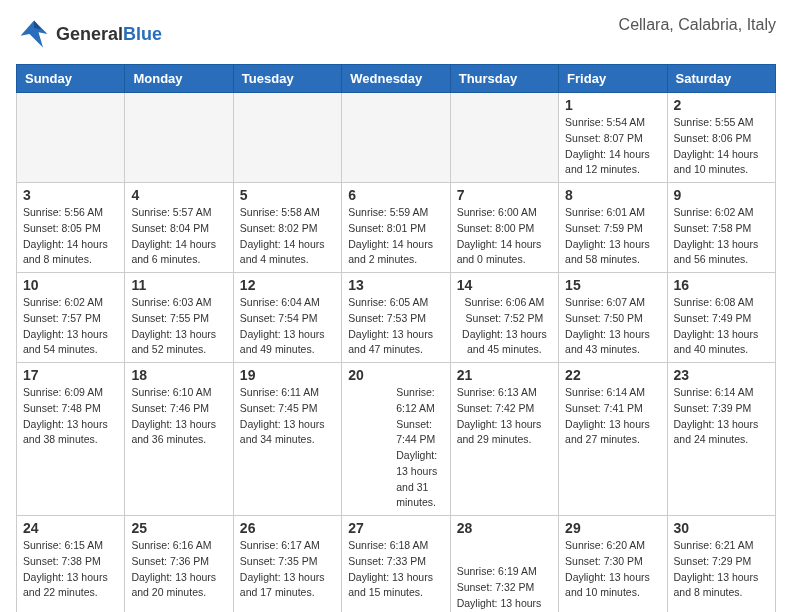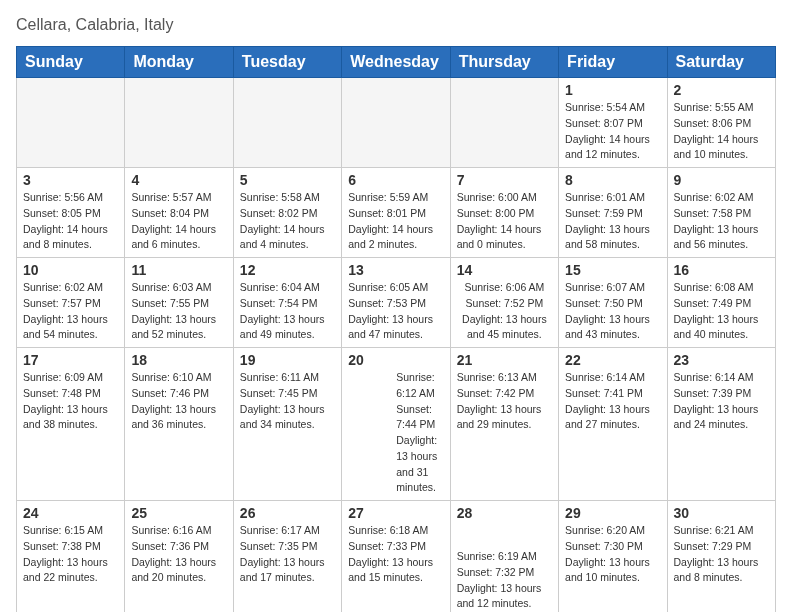--- a/index.html
+++ b/index.html
@@ -40,21 +40,21 @@
     .calendar {
       width: 100%;
       border-collapse: collapse;
       border: 1px solid #ccc;
     }
     .calendar th {
       background-color: #2a6ebb;
       color: #fff;
       text-align: left;
       padding: 6px 8px;
-      font-size: 16px;
+      font-size: 13px;
       font-weight: bold;
       border: 1px solid #1a5aa0;
     }
     .calendar td {
       vertical-align: top;
       border: 1px solid #ccc;
       padding: 4px 6px;
       width: 108px;
       min-height: 80px;
       font-size: 11px;
@@ -76,20 +76,29 @@
       color: #333;
     }
     .last-row td {
       border-bottom: 1px solid #ccc;
     }
   </style>
 </head>
 <body>
 
 <div class="header-area">
+  <div class="logo">
+    <svg class="logo-bird" viewBox="0 0 40 40">
+      <polygon points="20,5 35,20 25,18 30,35 15,20 5,22" fill="#2a6ebb"></polygon>
+      <polygon points="20,5 28,15 20,13" fill="#1a4a8a"></polygon>
+    </svg>
+    <div>
+      <span style="color:#333;font-size:18px;font-weight:bold;">General</span><span style="color:#2a6ebb;font-size:18px;font-weight:bold;">Blue</span>
+    </div>
+  </div>
   <div class="title-area">
     <div class="location">Cellara, Calabria, Italy</div>
   </div>
 </div>
 
 <table class="calendar">
   <thead>
     <tr>
     <th>Sunday</th>
         <th>Monday</th>

